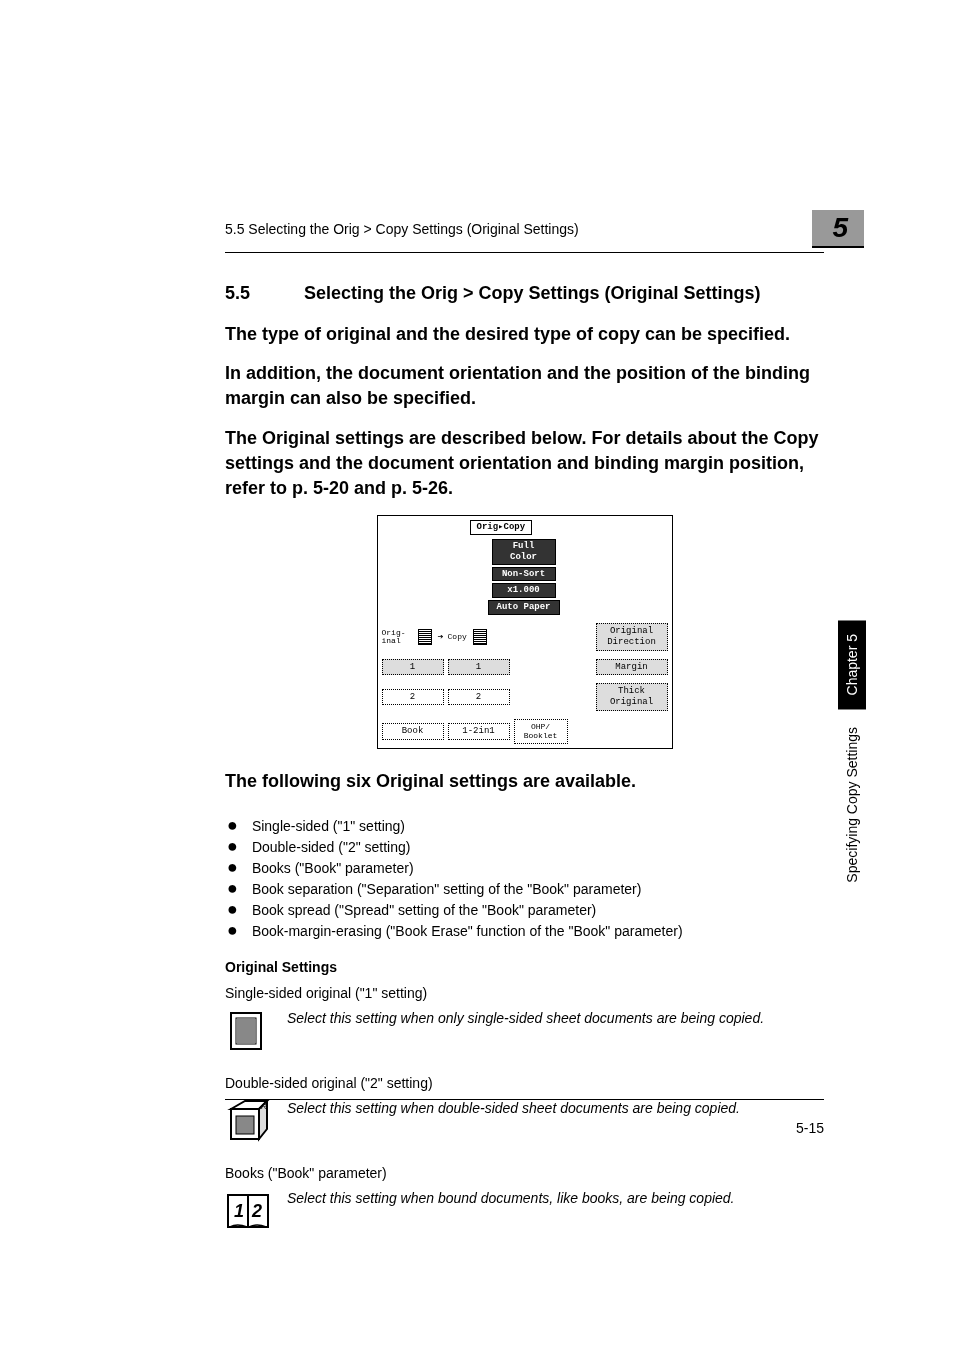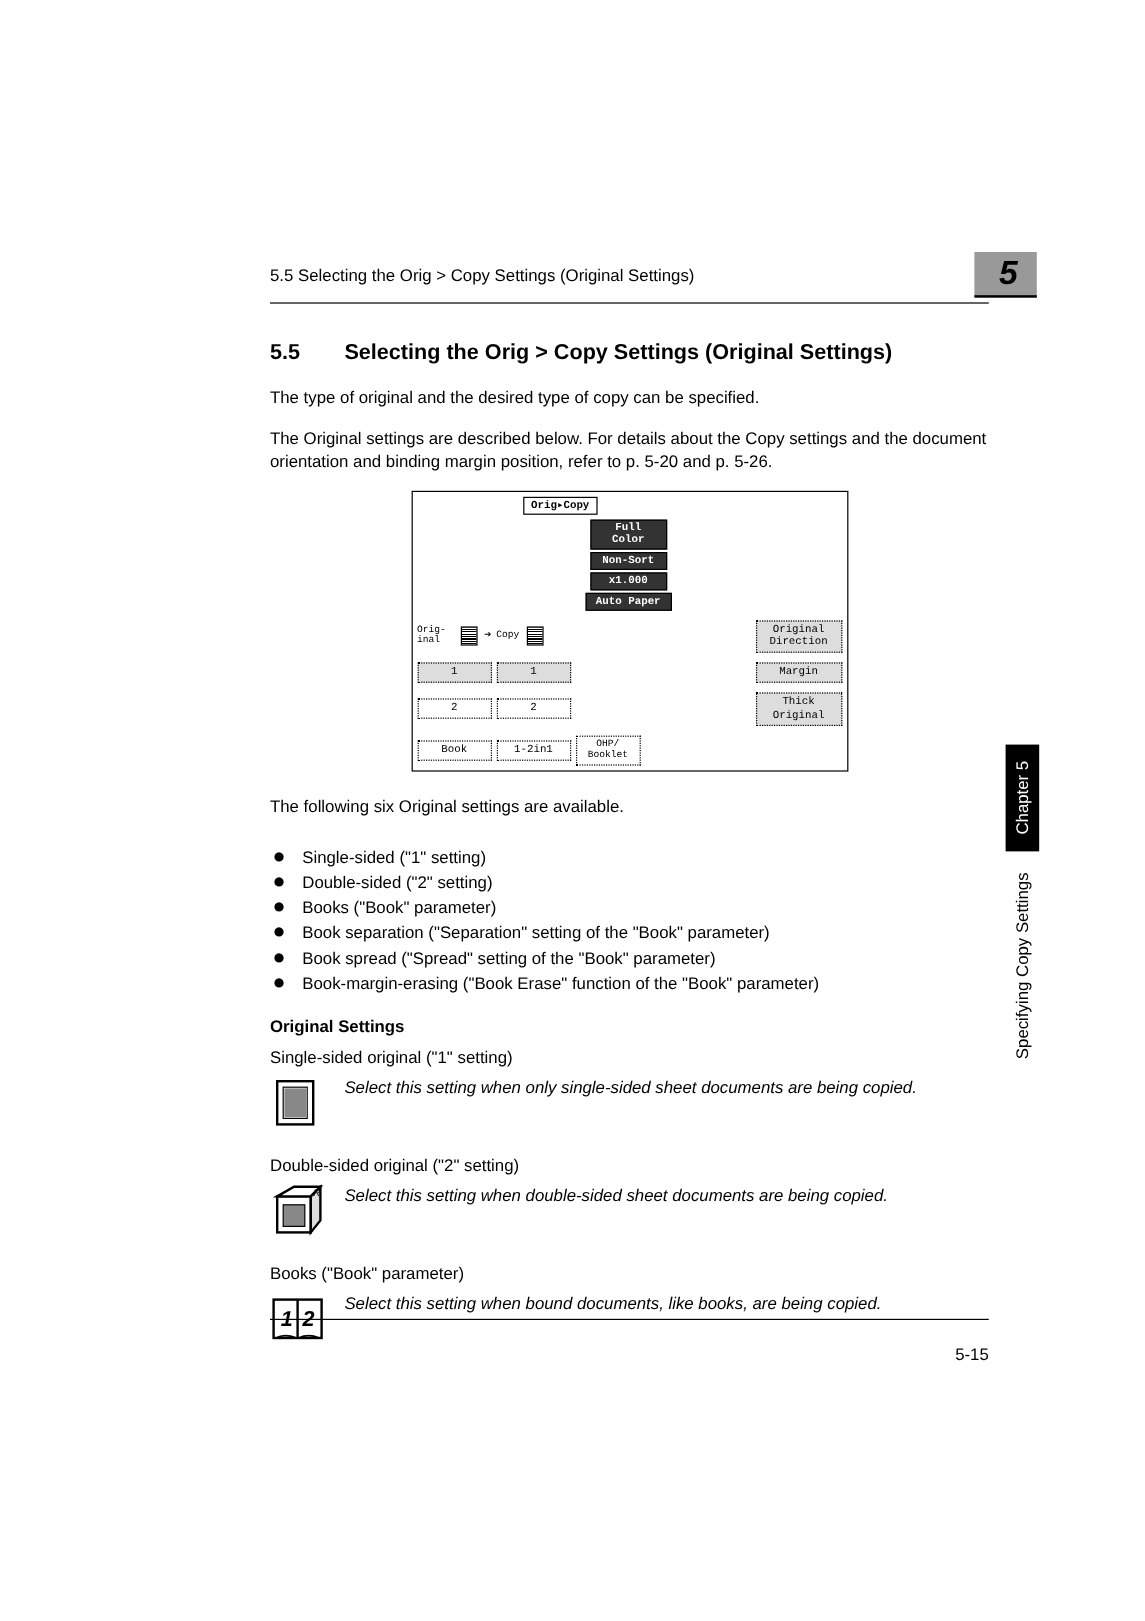--- a/index.html
+++ b/index.html
@@ -34,46 +34,47 @@
       font-weight: bold;
       font-style: italic;
       padding: 4px 16px 4px 20px;
       border-bottom: 2px solid #000;
       line-height: 1;
       margin-right: -40px;
       margin-left: 20px;
     }
     .section-row {
       display: flex;
-      gap: 26px;
+      gap: 43px;
       margin-bottom: 18px;
       align-items: flex-end;
     }
     .section-num {
       font-size: 18px;
       font-weight: bold;
       flex-shrink: 0;
       width: 36px;
     }
     .section-title {
       font-size: 18px;
       font-weight: bold;
     }
     .body-text {
-      font-size: 14px;
+      font-size: 18px;
       line-height: 1.4;
       margin-bottom: 14px;
+      font-weight: bold;
     }
     .lcd-wrap {
       display: flex;
       justify-content: center;
       margin: 14px 0 20px 0;
     }
     .lcd {
-      width: 364px;
+      width: 296px;
       border: 1px solid #000;
       background: #fff;
       font-family: "Courier New", monospace;
       font-size: 9px;
       color: #000;
     }
     .lcd-tab {
       border: 1px dotted #000;
       padding: 1px 6px;
       font-size: 9px;
@@ -202,20 +203,21 @@
     <div class="header-title">5.5 Selecting the Orig &gt; Copy Settings (Original Settings)</div>
     <div class="chapter-badge">5</div>
   </div>
 
   <div class="section-row">
     <div class="section-num">5.5</div>
     <div class="section-title">Selecting the Orig &gt; Copy Settings (Original Settings)</div>
   </div>
 
   <p class="body-text">The type of original and the desired type of copy can be specified.</p>
+  <p class="body-text">In addition, the document orientation and the position of the binding margin can also be specified.</p>
   <p class="body-text">The Original settings are described below. For details about the Copy settings and the document orientation and binding margin position, refer to p. 5-20 and p. 5-26.</p>
 
   <div class="lcd-wrap">
     <div class="lcd">
       <div class="lcd-row" style="justify-content:flex-start; padding-bottom:0;">
         <span style="width:84px;"></span>
         <div class="lcd-tab" style="border:1px solid #000; font-weight:bold;">Orig▸Copy</div>
       </div>
       <div class="lcd-row" style="gap:2px;flex-direction:column;">
         <div class="lcd-tab dark" style="min-width:64px; white-space:pre;">Full

